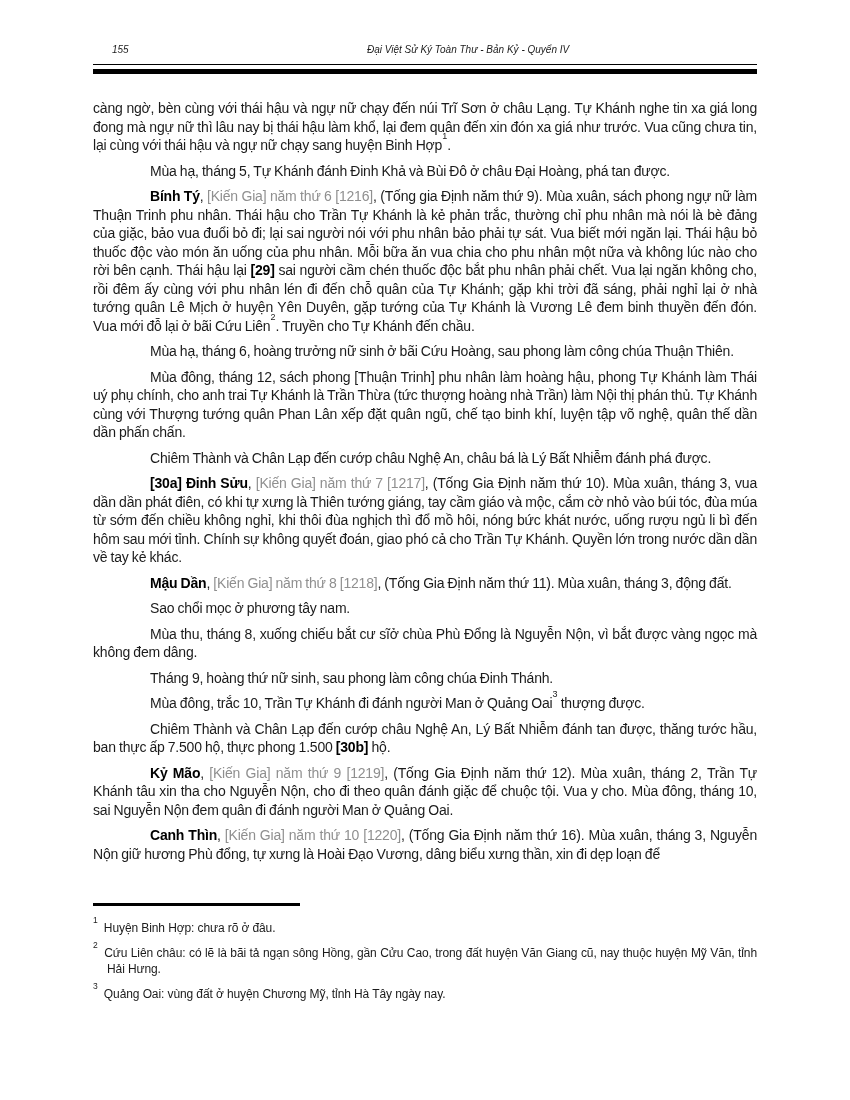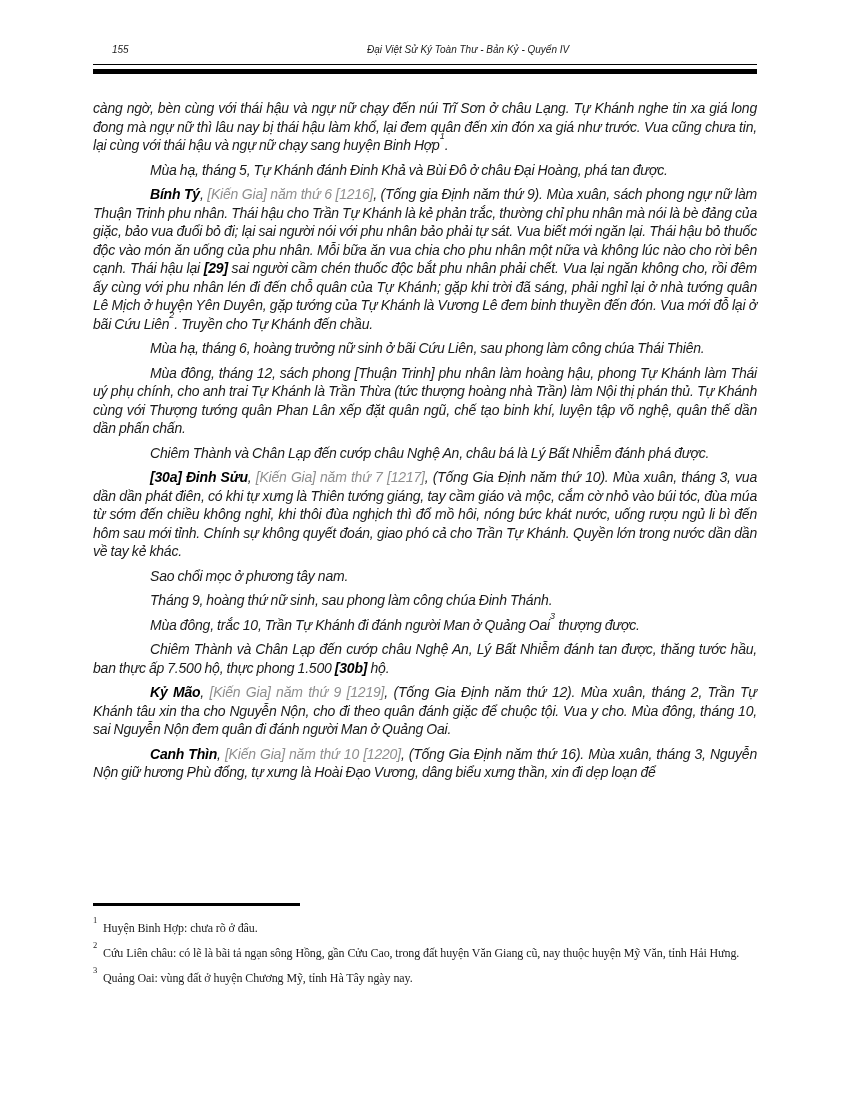--- a/index.html
+++ b/index.html
@@ -10,58 +10,59 @@
   
   .header { position:absolute; top:44px; left:93px; width:664px; height:19px; font-size:10px;font-style:italic; }
   .page-number { position:absolute; left:19px; top:0; }
   .header-title { position:absolute; left:50%; transform:translateX(-46%); top:0; white-space:nowrap;margin-left:35px; }
   .rule-thin  { position:absolute; top:64px; left:93px; width:664px; height:1px; background:#000; }
   .rule-thick { position:absolute; top:69px; left:93px; width:664px; height:5px; background:#000; }
   
   .body-text {
     position:absolute; top:99px; left:93px; width:664px;
     font-size:14px; line-height:18.5px; text-align:justify;
-    letter-spacing:-0.2px; word-spacing:-0.5px;font-style:italic;
+    letter-spacing:-0.2px; word-spacing:-0.5px;
   }
   .body-text p { margin:0 0 6px 0; }
-  .body-text p.indent { text-indent:57px; }
+  .body-text p.indent { text-indent:57px;margin-top:7px; }
   .seg-b { font-weight:bold; color:#000; }
   .seg-g { color:var(--muted,#8f8f8f); }
   sup.ref { font-size:9px; line-height:0; position:relative; top:-5px; letter-spacing:0; }
   
   .footnotes { position:absolute; top:903px; left:93px; width:664px; }
   .fn-rule { width:207px; height:3px; background:#000; margin:0 0 14px 0; }
   .footnote {
     font-size:12px; line-height:16px; text-align:justify;
     margin:0 0 9px 0; padding-left:14px; text-indent:-14px;
     letter-spacing:-0.1px;
-    font-family:Liberation Serif, serif;
   }
   .fn-marker { font-size:8.5px; line-height:0; position:relative; top:-4px; margin-right:3px; }
 </style>
 </head>
 <body>
 
 <div class="page">
   <div class="header">
     <span class="page-number">155</span>
     <span class="header-title">Đại Việt Sử Ký Toàn Thư - Bản Kỷ - Quyển IV</span>
   </div>
   <div class="rule-thin"></div>
   <div class="rule-thick"></div>
 
   <div class="body-text" id="body-container">
       <p class=""><span class="">càng ngờ, bèn cùng với thái hậu và ngự nữ chạy đến núi Trĩ Sơn ở châu Lạng. Tự Khánh nghe tin xa giá long đong mà ngự nữ thì lâu nay bị thái hậu làm khổ, lại đem quân đến xin đón xa giá như trước. Vua cũng chưa tin, lại cùng với thái hậu và ngự nữ chạy sang huyện Binh Hợp</span><sup class="ref">1</sup><span class="">.</span></p>
       <p class="indent"><span class="">Mùa hạ, tháng 5, Tự Khánh đánh Đinh Khả và Bùi Đô ở châu Đại Hoàng, phá tan được.</span></p>
       <p class="indent"><span class="seg-b">Bính Tý</span><span class="">, </span><span class="seg-g">[Kiến Gia] năm thứ 6 [1216]</span><span class="">, (Tống gia Định năm thứ 9). Mùa xuân, sách phong ngự nữ làm Thuận Trinh phu nhân. Thái hậu cho Trần Tự Khánh là kẻ phản trắc, thường chỉ phu nhân mà nói là bè đảng của giặc, bảo vua đuổi bỏ đi; lại sai người nói với phu nhân bảo phải tự sát. Vua biết mới ngăn lại. Thái hậu bỏ thuốc độc vào món ăn uống của phu nhân. Mỗi bữa ăn vua chia cho phu nhân một nữa và không lúc nào cho rời bên cạnh. Thái hậu lại </span><span class="seg-b">[29]</span><span class=""> sai người cầm chén thuốc độc bắt phu nhân phải chết. Vua lại ngăn không cho, rồi đêm ấy cùng với phu nhân lén đi đến chỗ quân của Tự Khánh; gặp khi trời đã sáng, phải nghỉ lại ở nhà tướng quân Lê Mịch ở huyện Yên Duyên, gặp tướng của Tự Khánh là Vương Lê đem binh thuyền đến đón. Vua mới đỗ lại ở bãi Cứu Liên</span><sup class="ref">2</sup><span class="">. Truyền cho Tự Khánh đến chầu.</span></p>
-      <p class="indent"><span class="">Mùa hạ, tháng 6, hoàng trưởng nữ sinh ở bãi Cứu Liên, sau phong làm công chúa Thái Thiên.</span></p>
+      <p class="indent"><span class="">Mùa hạ, tháng 6, hoàng trưởng nữ sinh ở bãi Cứu Hoàng, sau phong làm công chúa Thuận Thiên.</span></p>
       <p class="indent"><span class="">Mùa đông, tháng 12, sách phong [Thuận Trinh] phu nhân làm hoàng hậu, phong Tự Khánh làm Thái uý phụ chính, cho anh trai Tự Khánh là Trần Thừa (tức thượng hoàng nhà Trần) làm Nội thị phán thủ. Tự Khánh cùng với Thượng tướng quân Phan Lân xếp đặt quân ngũ, chế tạo binh khí, luyện tập võ nghệ, quân thế dần dần phấn chấn.</span></p>
       <p class="indent"><span class="">Chiêm Thành và Chân Lạp đến cướp châu Nghệ An, châu bá là Lý Bất Nhiễm đánh phá được.</span></p>
       <p class="indent"><span class="seg-b">[30a] Đinh Sửu</span><span class="">, </span><span class="seg-g">[Kiến Gia] năm thứ 7 [1217]</span><span class="">, (Tống Gia Định năm thứ 10). Mùa xuân, tháng 3, vua dần dần phát điên, có khi tự xưng là Thiên tướng giáng, tay cầm giáo và mộc, cắm cờ nhỏ vào búi tóc, đùa múa từ sớm đến chiều không nghỉ, khi thôi đùa nghịch thì đổ mồ hôi, nóng bức khát nước, uống rượu ngủ li bì đến hôm sau mới tỉnh. Chính sự không quyết đoán, giao phó cả cho Trần Tự Khánh. Quyền lớn trong nước dần dần về tay kẻ khác.</span></p>
+      <p class="indent"><span class="seg-b">Mậu Dần</span><span class="">, </span><span class="seg-g">[Kiến Gia] năm thứ 8 [1218]</span><span class="">, (Tống Gia Định năm thứ 11). Mùa xuân, tháng 3, động đất.</span></p>
       <p class="indent"><span class="">Sao chổi mọc ở phương tây nam.</span></p>
+      <p class="indent"><span class="">Mùa thu, tháng 8, xuống chiếu bắt cư sĩở chùa Phù Đổng là Nguyễn Nộn, vì bắt được vàng ngọc mà không đem dâng.</span></p>
       <p class="indent"><span class="">Tháng 9, hoàng thứ nữ sinh, sau phong làm công chúa Đinh Thánh.</span></p>
       <p class="indent"><span class="">Mùa đông, trắc 10, Trần Tự Khánh đi đánh người Man ở Quảng Oai</span><sup class="ref">3</sup><span class=""> thượng được.</span></p>
       <p class="indent"><span class="">Chiêm Thành và Chân Lạp đến cướp châu Nghệ An, Lý Bất Nhiễm đánh tan được, thăng tước hầu, ban thực ấp 7.500 hộ, thực phong 1.500 </span><span class="seg-b">[30b]</span><span class=""> hộ.</span></p>
       <p class="indent"><span class="seg-b">Kỷ Mão</span><span class="">, </span><span class="seg-g">[Kiến Gia] năm thứ 9 [1219]</span><span class="">, (Tống Gia Định năm thứ 12). Mùa xuân, tháng 2, Trần Tự Khánh tâu xin tha cho Nguyễn Nộn, cho đi theo quân đánh giặc để chuộc tội. Vua y cho. Mùa đông, tháng 10, sai Nguyễn Nộn đem quân đi đánh người Man ở Quảng Oai.</span></p>
       <p class="indent"><span class="seg-b">Canh Thìn</span><span class="">, </span><span class="seg-g">[Kiến Gia] năm thứ 10 [1220]</span><span class="">, (Tống Gia Định năm thứ 16). Mùa xuân, tháng 3, Nguyễn Nộn giữ hương Phù đổng, tự xưng là Hoài Đạo Vương, dâng biểu xưng thần, xin đi dẹp loạn để</span></p>
     </div>
 
   <div class="footnotes">
     <div class="fn-rule"></div>
     <div id="footnotes-container">

